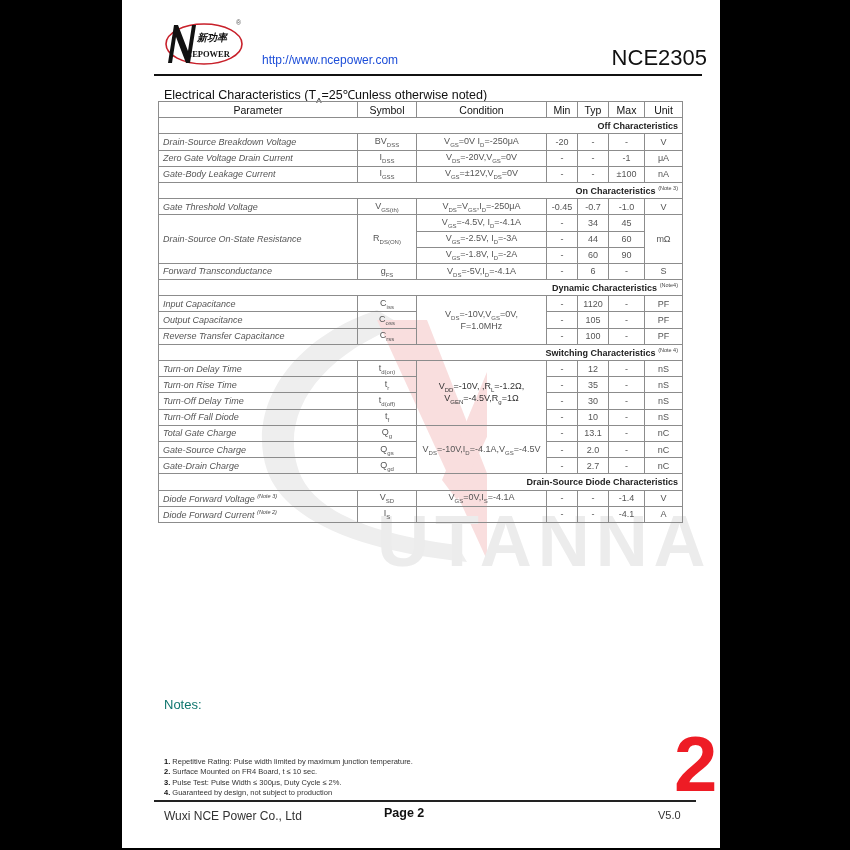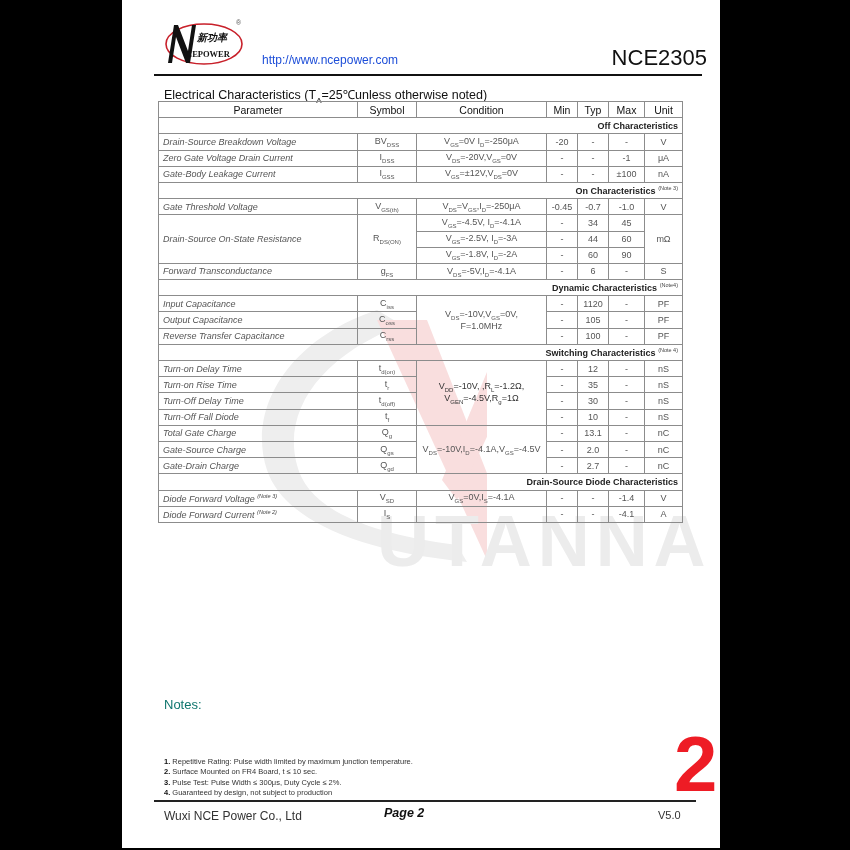--- a/index.html
+++ b/index.html
@@ -44,21 +44,21 @@
     
     .notes-title { position: absolute; left: 42px; top: 697px; font-size: 13px; color: #0f766e; }
     .notes { position: absolute; left: 42px; top: 713px; font-size: 7.5px; color: #333; line-height: 10.3px; margin-top: 44px; }
     .notes b { color: #111; }
     .bignum {
       position: absolute; left: 552px; top: 725px; font-size: 78px; font-weight: bold; color: #ee1c25;
       line-height: 1;
     }
     .ftr-rule { position: absolute; left: 32px; right: 24px; top: 800px; height: 2px; background: #222; }
     .ftr-left { position: absolute; left: 42px; top: 809px; font-size: 12px; color: #333; }
-    .ftr-mid { position: absolute; left: 262px; top: 806px; font-size: 12.5px; font-weight: bold; color: #111; font-style: italic; }
+    .ftr-mid { position: absolute; left: 262px; top: 806px; font-size: 12.5px; font-weight: bold; color: #111; }
     .ftr-right { position: absolute; left: 536px; top: 809px; font-size: 11px; color: #333; }
   </style>
 </head>
 <body>
 
 <div class="page">
 
   <svg class="wm wm-s" viewBox="0 0 260 270">
     <path d="M150 10 C60 40 20 110 40 170 C55 215 120 250 240 262 L230 245 C130 232 80 205 70 165 C55 110 95 55 175 25 Z" fill="#eeeeee"></path>
     <path d="M190 20 L240 20 L330 250 L300 260 Z" fill="#f9dede" transform="translate(-40,0)"></path>

